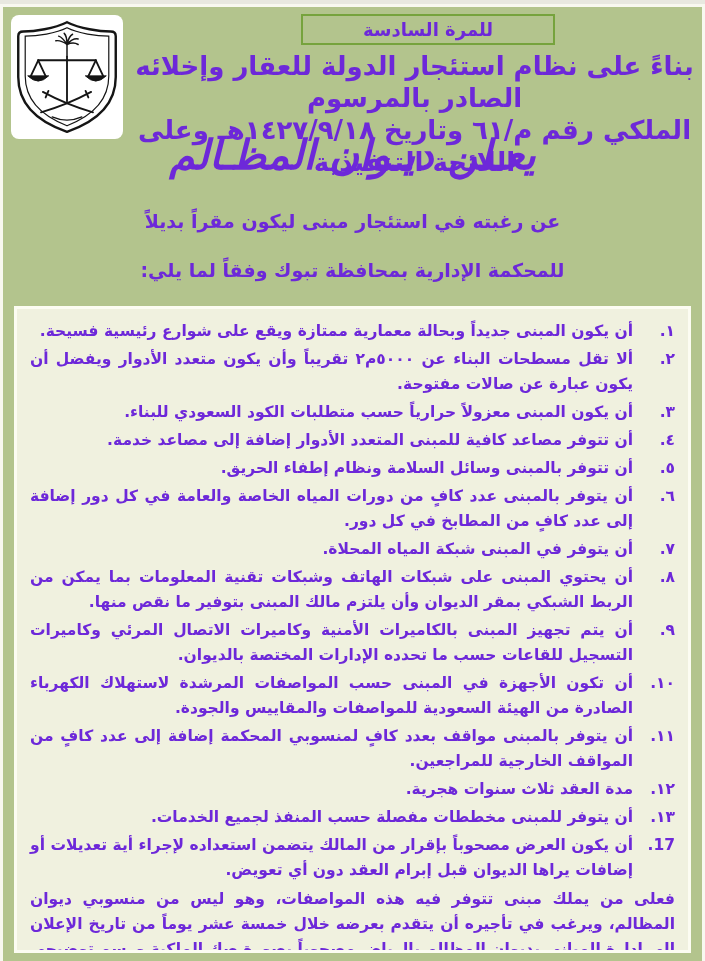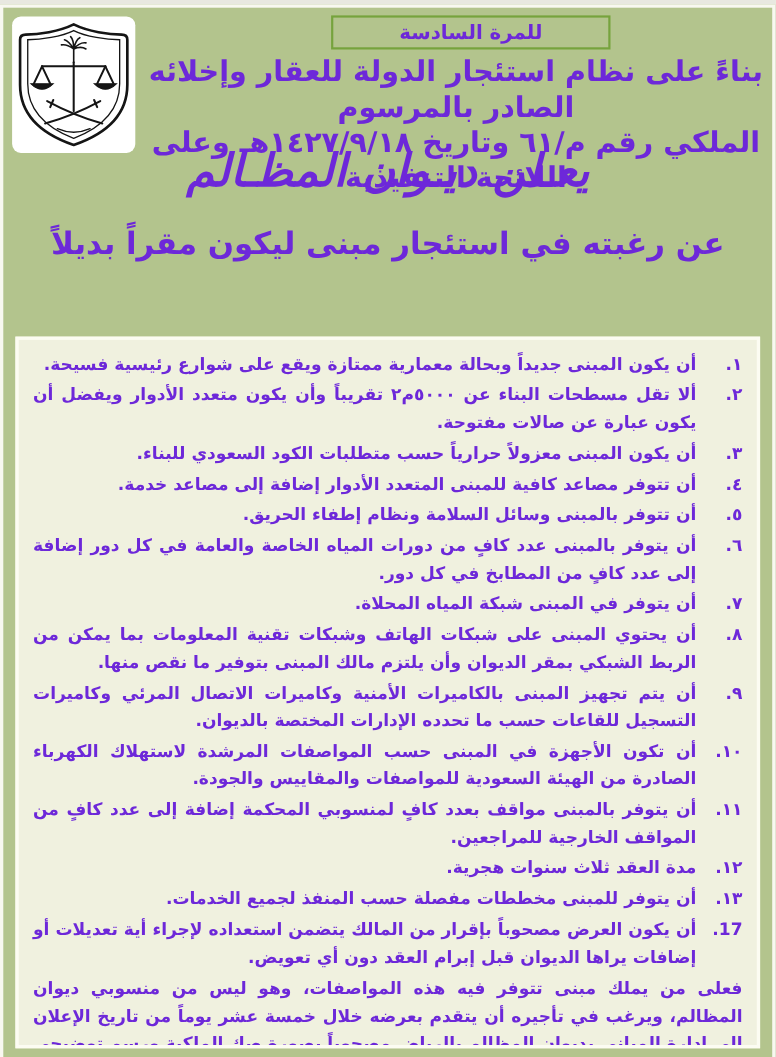--- a/index.html
+++ b/index.html
@@ -42,21 +42,21 @@
   .main-title {
     position:absolute; top:124px; left:0; right:0;
     text-align:center;
     font-size:41px; font-weight:bold;
     letter-spacing:1px;
     font-style:italic;
   }
   .subtitle {
     position:absolute; top:190px; left:0; right:0;
     text-align:center;
-    font-size:28px; font-weight:bold;
+    font-size:19px; font-weight:bold;
     line-height:49px;
   }
   .content-box {
     position:absolute; top:299px; left:11px; right:11px; bottom:9px;
     background:#f0f1df;
     border:3px solid #fcfcf2;
     padding:10px 13px 6px 13px;
     overflow:hidden;
   }
   .req-list { width:100%; }
@@ -123,20 +123,21 @@
 
   <div class="header-text">
     <div>بناءً على نظام استئجار الدولة للعقار وإخلائه الصادر بالمرسوم</div>
     <div>الملكي رقم م/٦١ وتاريخ ١٤٢٧/٩/١٨هـ وعلى اللائحة التنفيذية</div>
   </div>
 
   <div class="main-title">يعـلن ديـوان المظـالم</div>
 
   <div class="subtitle">
     <div>عن رغبته في استئجار مبنى ليكون مقراً بديلاً</div>
+    <div>للمحكمة الإدارية بمحافظة تبوك وفقاً لما يلي:</div>
   </div>
 
   <div class="content-box">
     <div class="req-list">
 
         <div class="req-item">
           <div class="req-num">١.</div>
           <div class="req-text">أن يكون المبنى جديداً وبحالة معمارية ممتازة ويقع على شوارع رئيسية فسيحة.</div>
         </div>
 

